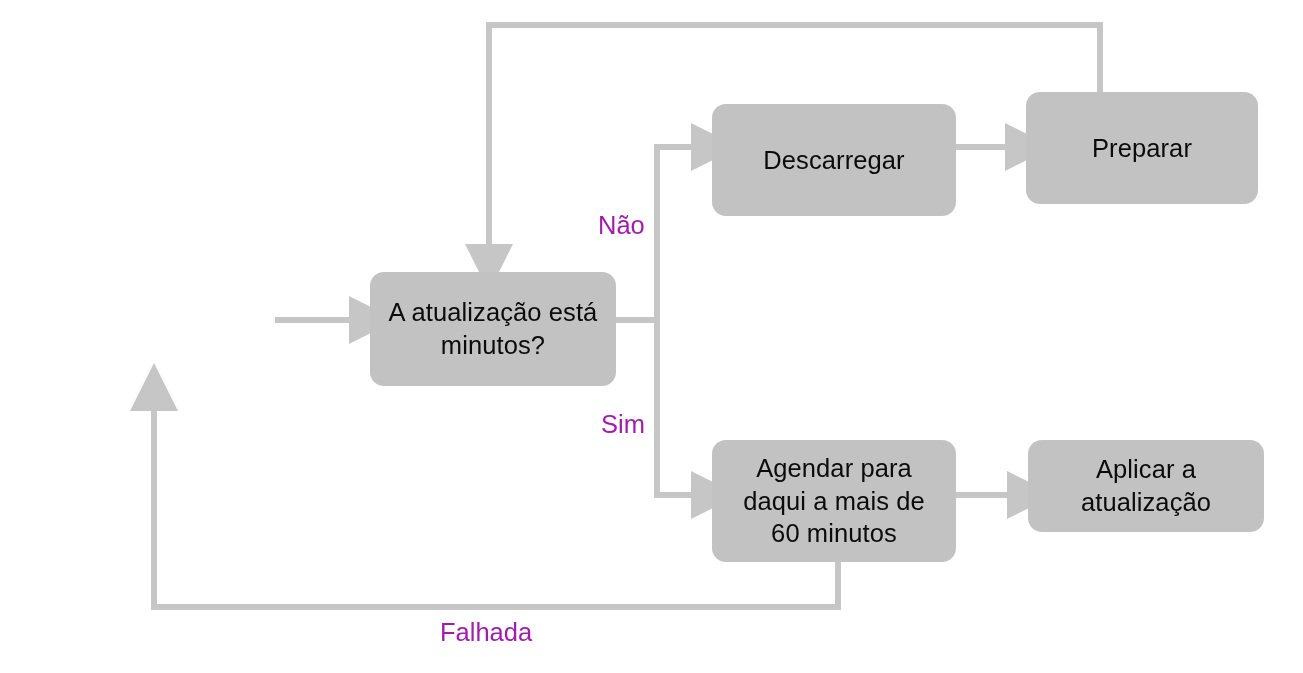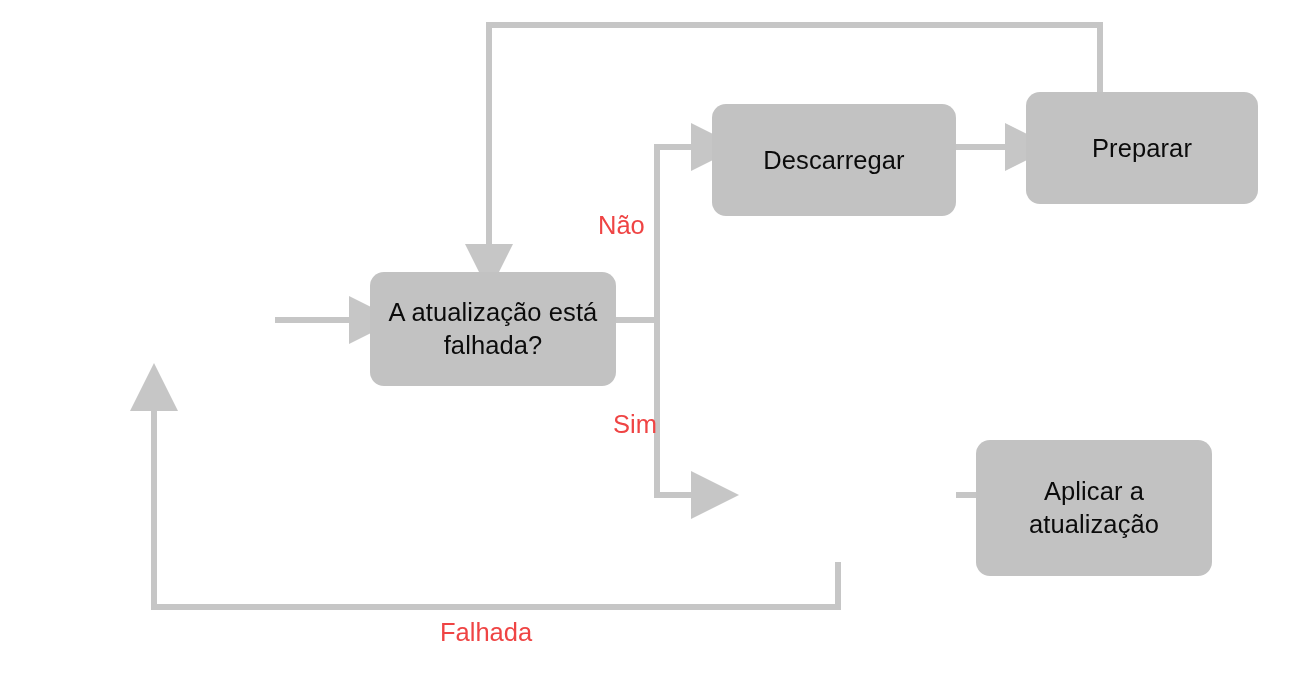--- a/index.html
+++ b/index.html
@@ -41,21 +41,21 @@
     box-sizing: border-box;
     padding: 4px 10px;
     z-index: 2;
   }
   .node-label {
     display: block;
     white-space: pre-line;
   }
   .edge-label {
     position: absolute;
-    color: #ef4444;
+    color: #a21caf;
     font-size: 25.5px;
     line-height: 1.2;
     white-space: nowrap;
     z-index: 3;
     background: transparent;
   }
 </style>
 </head>
 <body>
 
@@ -90,36 +90,41 @@
 
       <path d="M956,495 L1010,495" marker-end="url(#arrowR)"></path>
 
       <path d="M838,562 L838,607 L154,607 L154,408" marker-end="url(#arrowU)"></path>
     </g>
   </svg>
 
 
   <div class="node" style="left:370px; top:272px; width:246px; height:114px;">
     <span class="node-label">A atualização está
-falhada?</span>
+minutos?</span>
   </div>
 
   <div class="node" style="left:712px; top:80px; width:244px; height:112px;margin-top:24px;">
     <span class="node-label">Descarregar</span>
   </div>
 
   <div class="node" style="left:1026px; top:92px; width:232px; height:112px;text-align:right;">
     <span class="node-label">Preparar</span>
   </div>
 
+  <div class="node" style="left:712px; top:440px; width:244px; height:122px;">
+    <span class="node-label">Agendar para
+daqui a mais de
+60 minutos</span>
+  </div>
 
-  <div class="node" style="left:976px; top:440px; width:236px; height:136px;text-align:center;">
+  <div class="node" style="left:1028px; top:440px; width:236px; height:92px;text-align:center;">
     <span class="node-label">Aplicar a
 atualização</span>
   </div>
 
   <div class="edge-label" style="left:598px; top:210px;">Não</div>
 
-  <div class="edge-label" style="left:601px; top:409px;margin-left:12px;">Sim</div>
+  <div class="edge-label" style="left:601px; top:409px;">Sim</div>
 
   <div class="edge-label" style="left:440px; top:617px;">Falhada</div>
 
 </div>
 
 </body></html>

